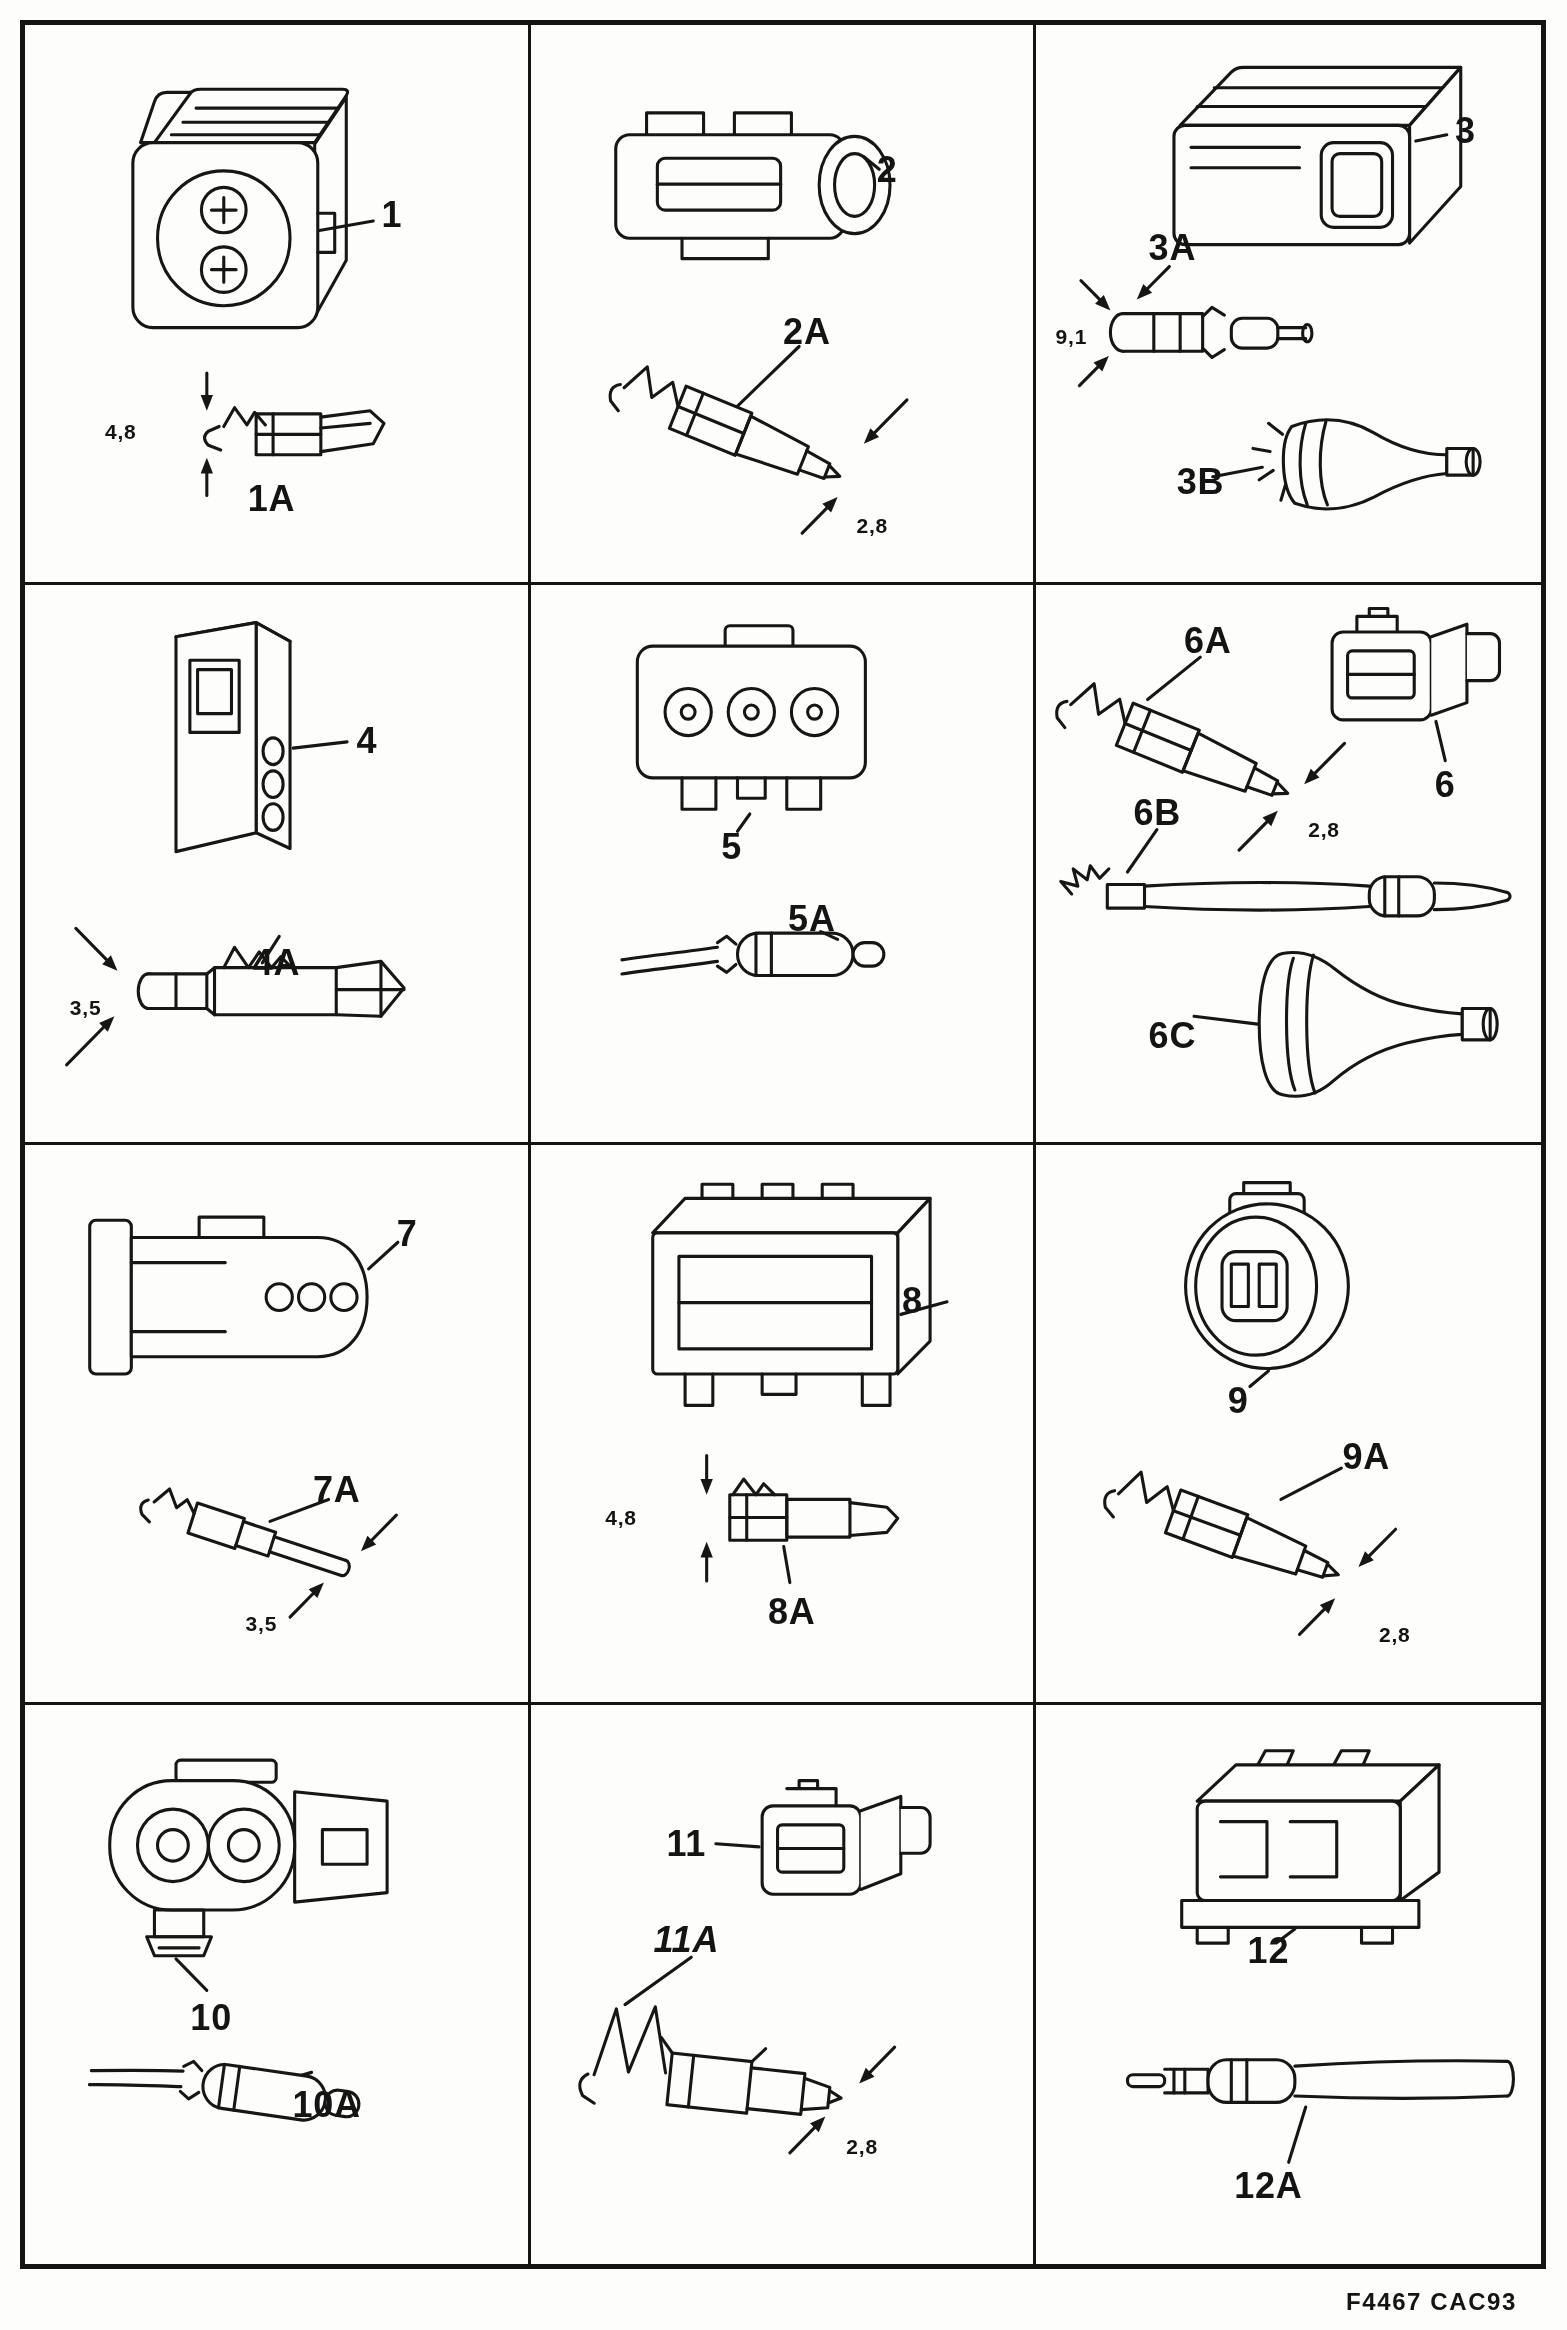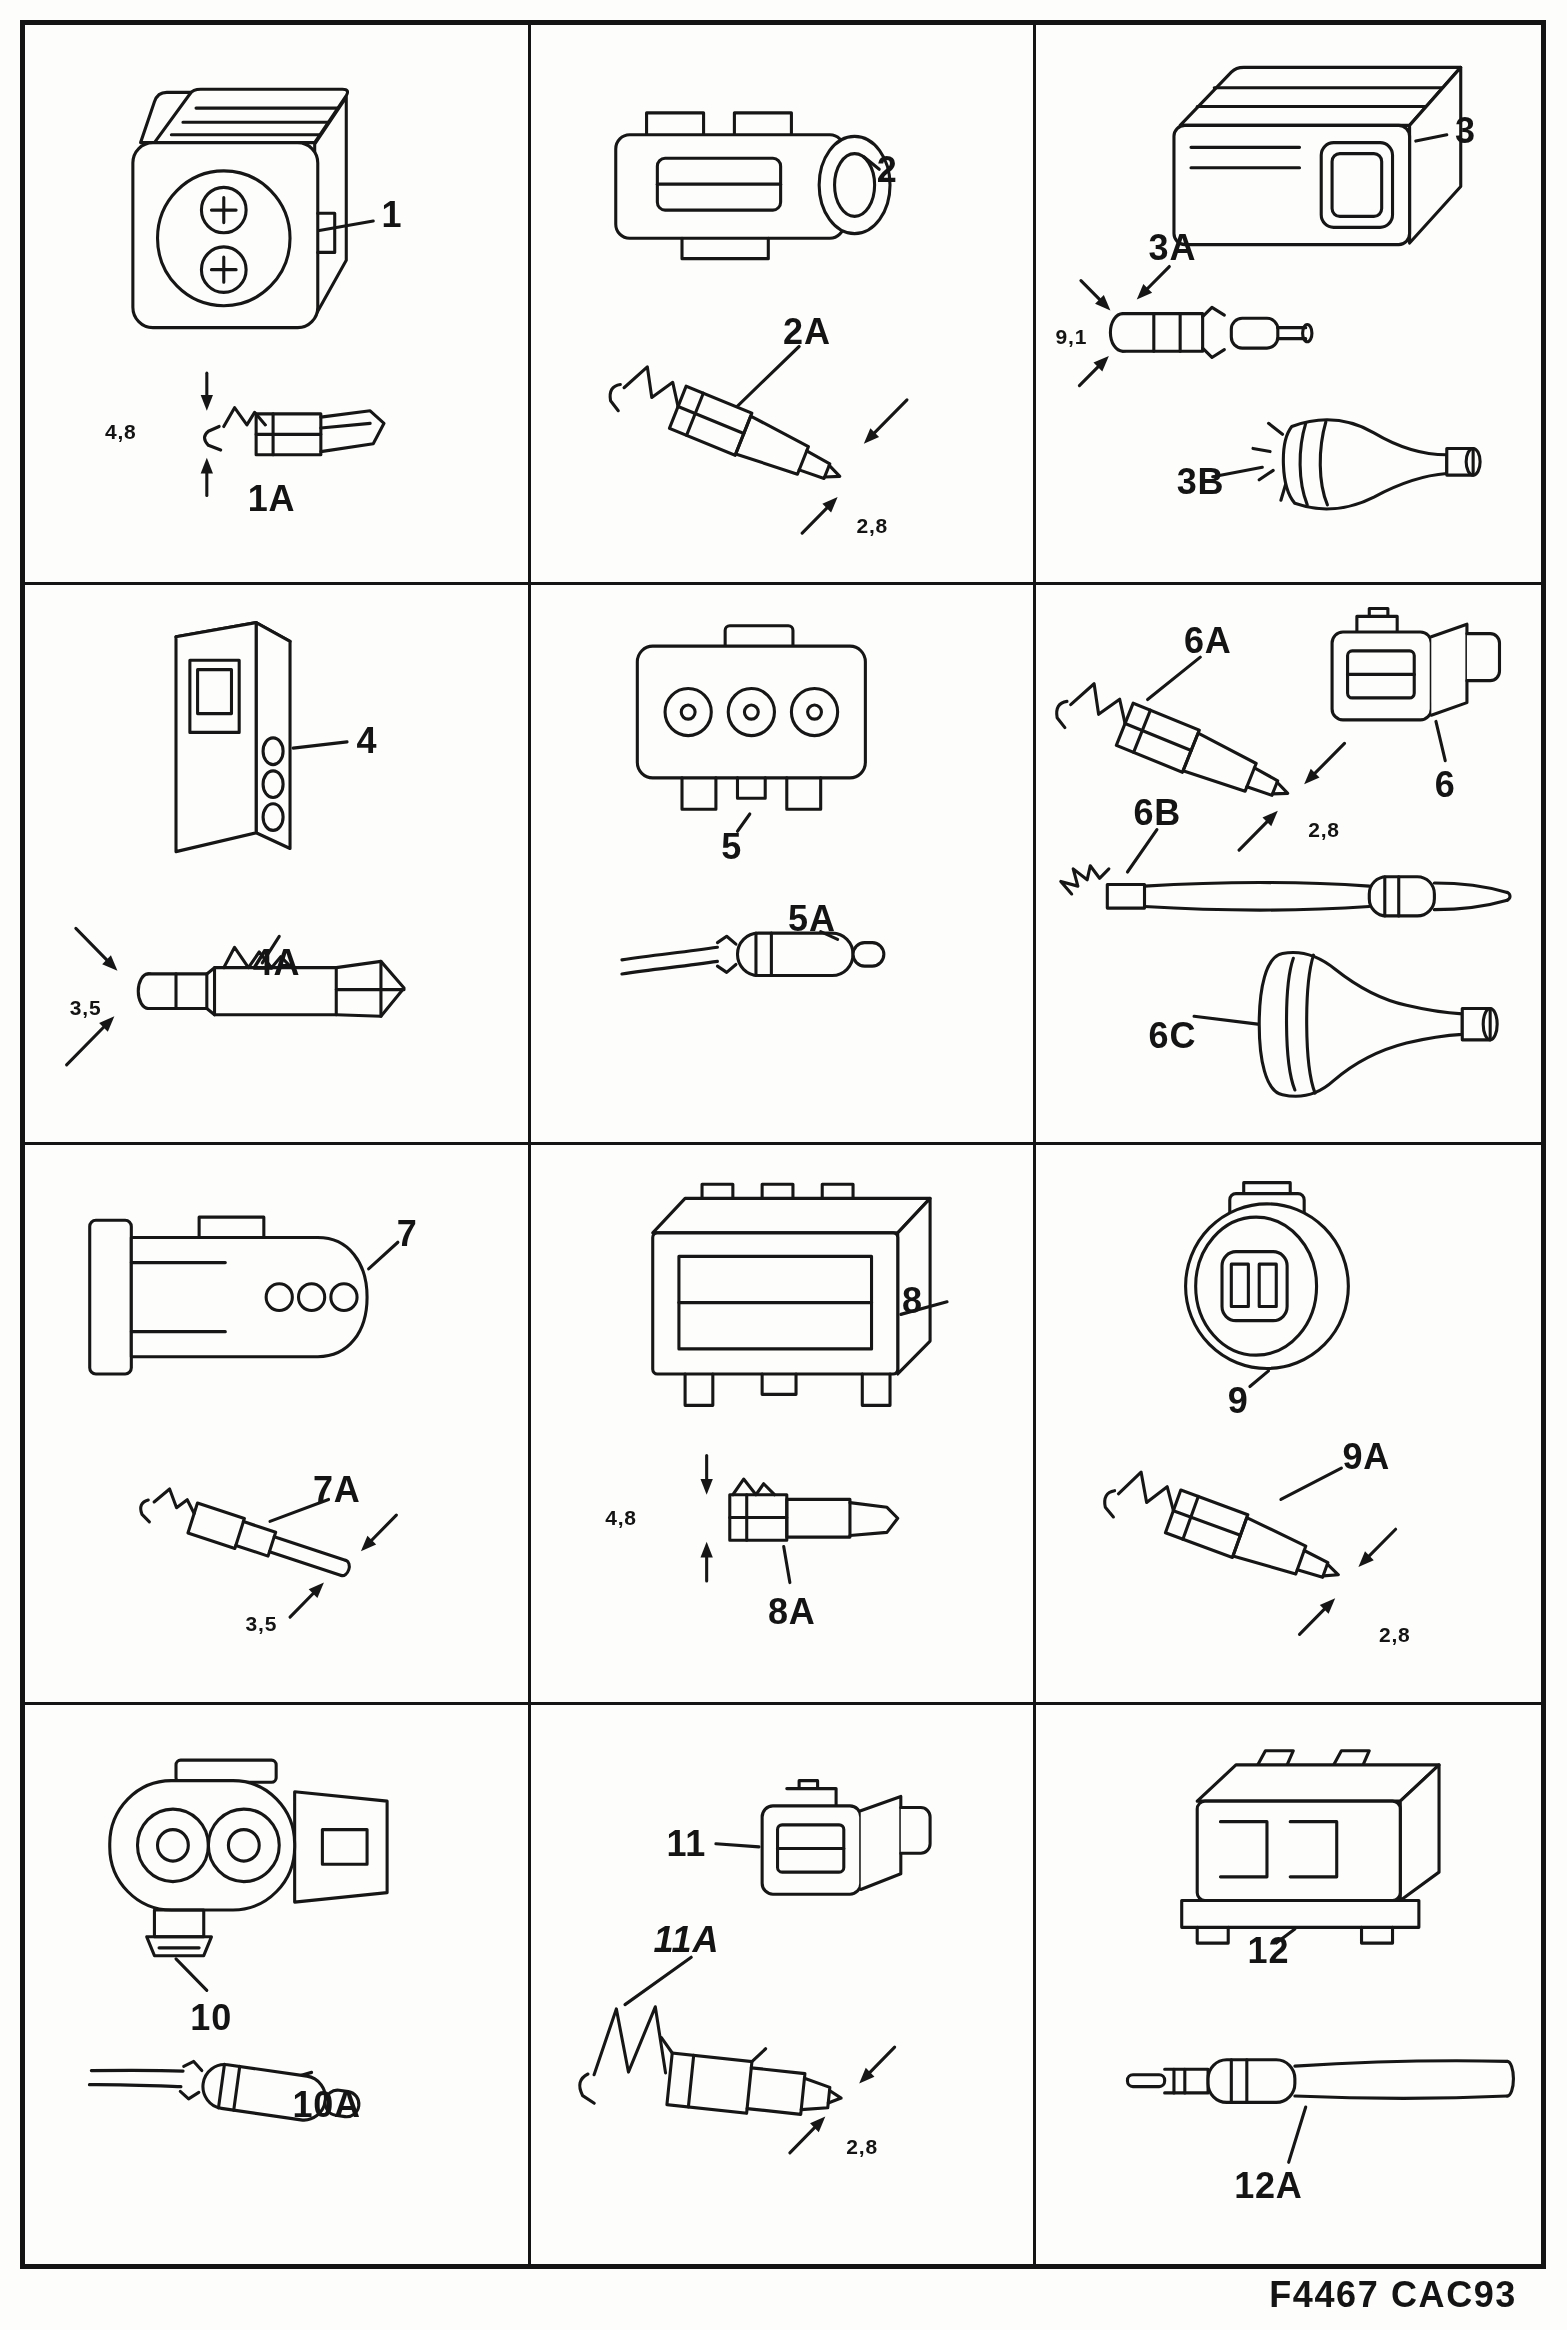--- a/index.html
+++ b/index.html
@@ -15,21 +15,21 @@
   .cell:nth-child(3n) { border-right:none; }
   .cell:nth-child(n+10) { border-bottom:none;text-align:center; }
   .art { position:absolute; inset:0; width:100%; height:100%; }
   .art path, .art rect, .art circle, .art ellipse, .art line, .art polyline {
     fill:none; stroke:#161616; stroke-width:4; stroke-linejoin:round; stroke-linecap:round;
   }
   .art .wf { fill:#fdfdfb; }
   .art .ah { fill:#161616; stroke:none; }
   .lbl { position:absolute; transform:translate(-50%,-50%); font-size:36px; font-weight:700; letter-spacing:0.8px; white-space:nowrap; }
   .dim { font-size:21px; }
-  .footer { position:absolute; right:50px; bottom:14px; font-size:36px; font-weight:700; letter-spacing:1.6px;text-align:right; }
+  .footer { position:absolute; right:50px; bottom:14px; font-size:24px; font-weight:700; letter-spacing:1.6px;text-align:right; }
 </style>
 </head>
 <body>
 
 <div class="page">
   <div class="frame">
 
     <div class="cell">
       <svg class="art" viewBox="0 0 652 710" preserveAspectRatio="none">
         <g>

